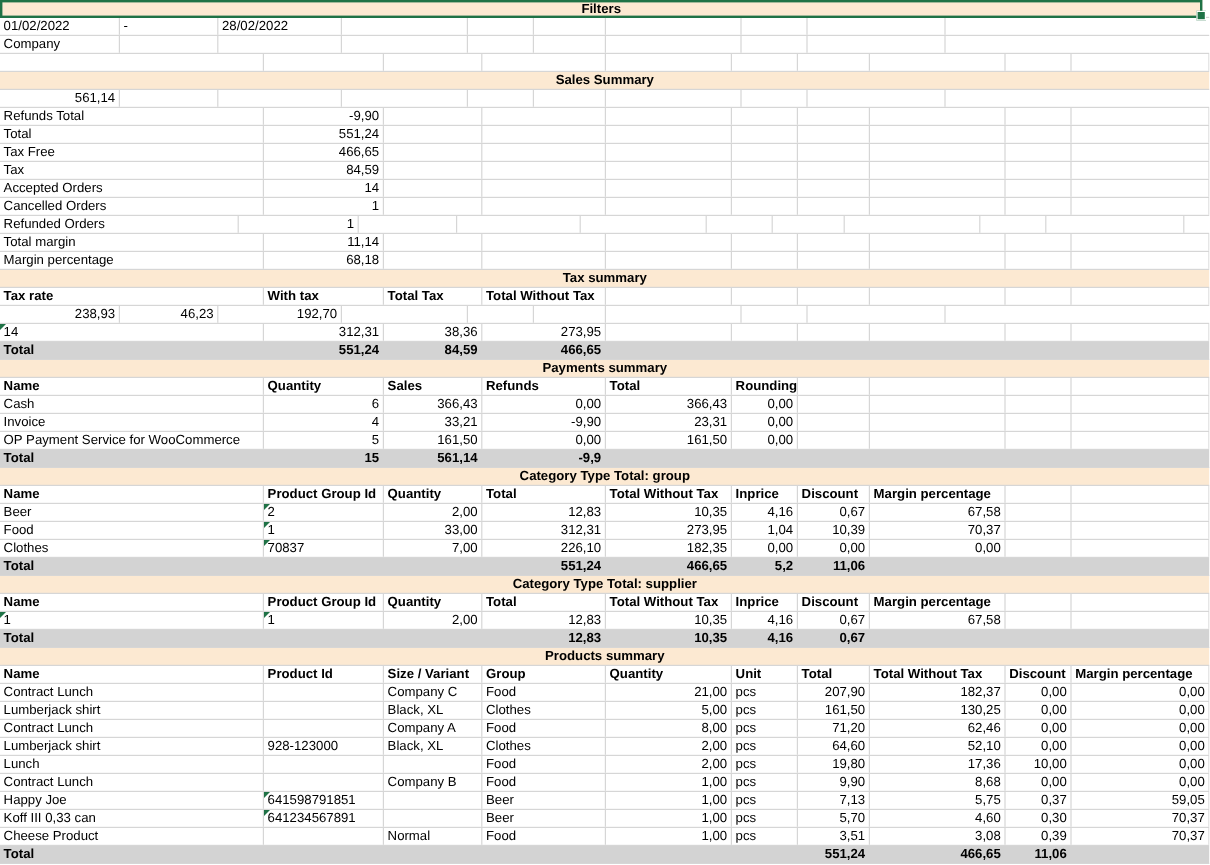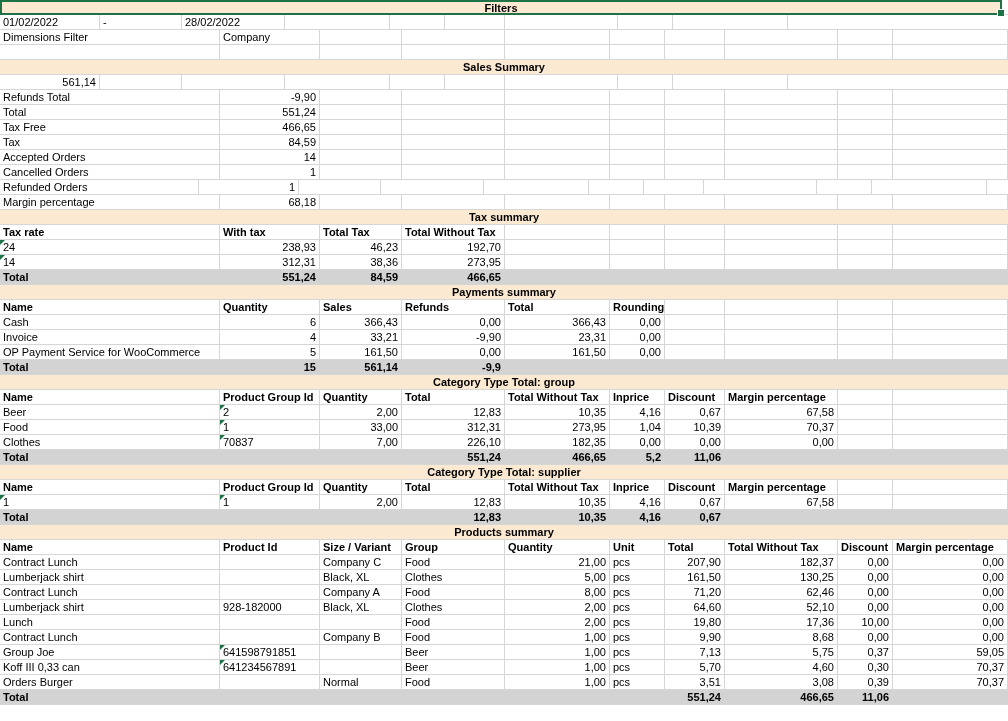--- a/index.html
+++ b/index.html
@@ -90,21 +90,20 @@
       <div class="cell" style="width: 82px;"><span>-</span></div>
       <div class="cell" style="width: 103px;"><span>28/02/2022</span></div>
       <div class="cell" style="width: 105px;"></div>
       <div class="cell" style="width: 55px;"></div>
       <div class="cell" style="width: 60px;"></div>
       <div class="cell" style="width: 113px;"></div>
       <div class="cell" style="width: 55px;"></div>
       <div class="cell" style="width: 115px;"></div>
     </div>
     <div class="row data">
-      <div class="cell" style="width: 220px;"><span>Dimensions Filter</span></div>
       <div class="cell" style="width: 100px;"><span>Company</span></div>
       <div class="cell" style="width: 82px;"></div>
       <div class="cell" style="width: 103px;"></div>
       <div class="cell" style="width: 105px;"></div>
       <div class="cell" style="width: 55px;"></div>
       <div class="cell" style="width: 60px;"></div>
       <div class="cell" style="width: 113px;"></div>
       <div class="cell" style="width: 55px;"></div>
       <div class="cell" style="width: 115px;"></div>
     </div>
@@ -202,20 +201,32 @@
       <div class="cell" style="width: 105px;"></div>
       <div class="cell" style="width: 55px;"></div>
       <div class="cell" style="width: 60px;"></div>
       <div class="cell" style="width: 113px;"></div>
       <div class="cell" style="width: 55px;"></div>
       <div class="cell" style="width: 115px;"></div>
     </div>
     <div class="row data">
       <div class="cell" style="width: 199px;"><span>Refunded Orders</span></div>
       <div class="cell al-r" style="width: 100px;"><span>1</span></div>
+      <div class="cell" style="width: 82px;"></div>
+      <div class="cell" style="width: 103px;"></div>
+      <div class="cell" style="width: 105px;"></div>
+      <div class="cell" style="width: 55px;"></div>
+      <div class="cell" style="width: 60px;"></div>
+      <div class="cell" style="width: 113px;"></div>
+      <div class="cell" style="width: 55px;"></div>
+      <div class="cell" style="width: 115px;"></div>
+    </div>
+    <div class="row data">
+      <div class="cell" style="width: 220px;"><span>Total margin</span></div>
+      <div class="cell al-r" style="width: 100px;"><span>11,14</span></div>
       <div class="cell" style="width: 82px;"></div>
       <div class="cell" style="width: 103px;"></div>
       <div class="cell" style="width: 105px;"></div>
       <div class="cell" style="width: 55px;"></div>
       <div class="cell" style="width: 60px;"></div>
       <div class="cell" style="width: 113px;"></div>
       <div class="cell" style="width: 55px;"></div>
       <div class="cell" style="width: 115px;"></div>
     </div>
     <div class="row data">
@@ -239,21 +250,20 @@
       <div class="cell" style="width: 82px;"><span>Total Tax</span></div>
       <div class="cell" style="width: 103px;"><span>Total Without Tax</span></div>
       <div class="cell" style="width: 105px;"></div>
       <div class="cell" style="width: 55px;"></div>
       <div class="cell" style="width: 60px;"></div>
       <div class="cell" style="width: 113px;"></div>
       <div class="cell" style="width: 55px;"></div>
       <div class="cell" style="width: 115px;"></div>
     </div>
     <div class="row data">
-      <div class="cell" style="width: 220px;"><div class="flag"></div><span>24</span></div>
       <div class="cell al-r" style="width: 100px;"><span>238,93</span></div>
       <div class="cell al-r" style="width: 82px;"><span>46,23</span></div>
       <div class="cell al-r" style="width: 103px;"><span>192,70</span></div>
       <div class="cell" style="width: 105px;"></div>
       <div class="cell" style="width: 55px;"></div>
       <div class="cell" style="width: 60px;"></div>
       <div class="cell" style="width: 113px;"></div>
       <div class="cell" style="width: 55px;"></div>
       <div class="cell" style="width: 115px;"></div>
     </div>
@@ -492,21 +502,21 @@
       <div class="cell" style="width: 103px;"><span>Food</span></div>
       <div class="cell al-r" style="width: 105px;"><span>8,00</span></div>
       <div class="cell" style="width: 55px;"><span>pcs</span></div>
       <div class="cell al-r" style="width: 60px;"><span>71,20</span></div>
       <div class="cell al-r" style="width: 113px;"><span>62,46</span></div>
       <div class="cell al-r" style="width: 55px;"><span>0,00</span></div>
       <div class="cell al-r" style="width: 115px;"><span>0,00</span></div>
     </div>
     <div class="row data">
       <div class="cell" style="width: 220px;"><span>Lumberjack shirt</span></div>
-      <div class="cell" style="width: 100px;"><span>928-182000</span></div>
+      <div class="cell" style="width: 100px;"><span>928-123000</span></div>
       <div class="cell" style="width: 82px;"><span>Black, XL</span></div>
       <div class="cell" style="width: 103px;"><span>Clothes</span></div>
       <div class="cell al-r" style="width: 105px;"><span>2,00</span></div>
       <div class="cell" style="width: 55px;"><span>pcs</span></div>
       <div class="cell al-r" style="width: 60px;"><span>64,60</span></div>
       <div class="cell al-r" style="width: 113px;"><span>52,10</span></div>
       <div class="cell al-r" style="width: 55px;"><span>0,00</span></div>
       <div class="cell al-r" style="width: 115px;"><span>0,00</span></div>
     </div>
     <div class="row data">
@@ -527,21 +537,21 @@
       <div class="cell" style="width: 82px;"><span>Company B</span></div>
       <div class="cell" style="width: 103px;"><span>Food</span></div>
       <div class="cell al-r" style="width: 105px;"><span>1,00</span></div>
       <div class="cell" style="width: 55px;"><span>pcs</span></div>
       <div class="cell al-r" style="width: 60px;"><span>9,90</span></div>
       <div class="cell al-r" style="width: 113px;"><span>8,68</span></div>
       <div class="cell al-r" style="width: 55px;"><span>0,00</span></div>
       <div class="cell al-r" style="width: 115px;"><span>0,00</span></div>
     </div>
     <div class="row data">
-      <div class="cell" style="width: 220px;"><span>Group Joe</span></div>
+      <div class="cell" style="width: 220px;"><span>Happy Joe</span></div>
       <div class="cell" style="width: 100px;"><div class="flag"></div><span>641598791851</span></div>
       <div class="cell" style="width: 82px;"></div>
       <div class="cell" style="width: 103px;"><span>Beer</span></div>
       <div class="cell al-r" style="width: 105px;"><span>1,00</span></div>
       <div class="cell" style="width: 55px;"><span>pcs</span></div>
       <div class="cell al-r" style="width: 60px;"><span>7,13</span></div>
       <div class="cell al-r" style="width: 113px;"><span>5,75</span></div>
       <div class="cell al-r" style="width: 55px;"><span>0,37</span></div>
       <div class="cell al-r" style="width: 115px;"><span>59,05</span></div>
     </div>
@@ -551,21 +561,21 @@
       <div class="cell" style="width: 82px;"></div>
       <div class="cell" style="width: 103px;"><span>Beer</span></div>
       <div class="cell al-r" style="width: 105px;"><span>1,00</span></div>
       <div class="cell" style="width: 55px;"><span>pcs</span></div>
       <div class="cell al-r" style="width: 60px;"><span>5,70</span></div>
       <div class="cell al-r" style="width: 113px;"><span>4,60</span></div>
       <div class="cell al-r" style="width: 55px;"><span>0,30</span></div>
       <div class="cell al-r" style="width: 115px;"><span>70,37</span></div>
     </div>
     <div class="row data">
-      <div class="cell" style="width: 220px;"><span>Orders Burger</span></div>
+      <div class="cell" style="width: 220px;"><span>Cheese Product</span></div>
       <div class="cell" style="width: 100px;"></div>
       <div class="cell" style="width: 82px;"><span>Normal</span></div>
       <div class="cell" style="width: 103px;"><span>Food</span></div>
       <div class="cell al-r" style="width: 105px;"><span>1,00</span></div>
       <div class="cell" style="width: 55px;"><span>pcs</span></div>
       <div class="cell al-r" style="width: 60px;"><span>3,51</span></div>
       <div class="cell al-r" style="width: 113px;"><span>3,08</span></div>
       <div class="cell al-r" style="width: 55px;"><span>0,39</span></div>
       <div class="cell al-r" style="width: 115px;"><span>70,37</span></div>
     </div>

